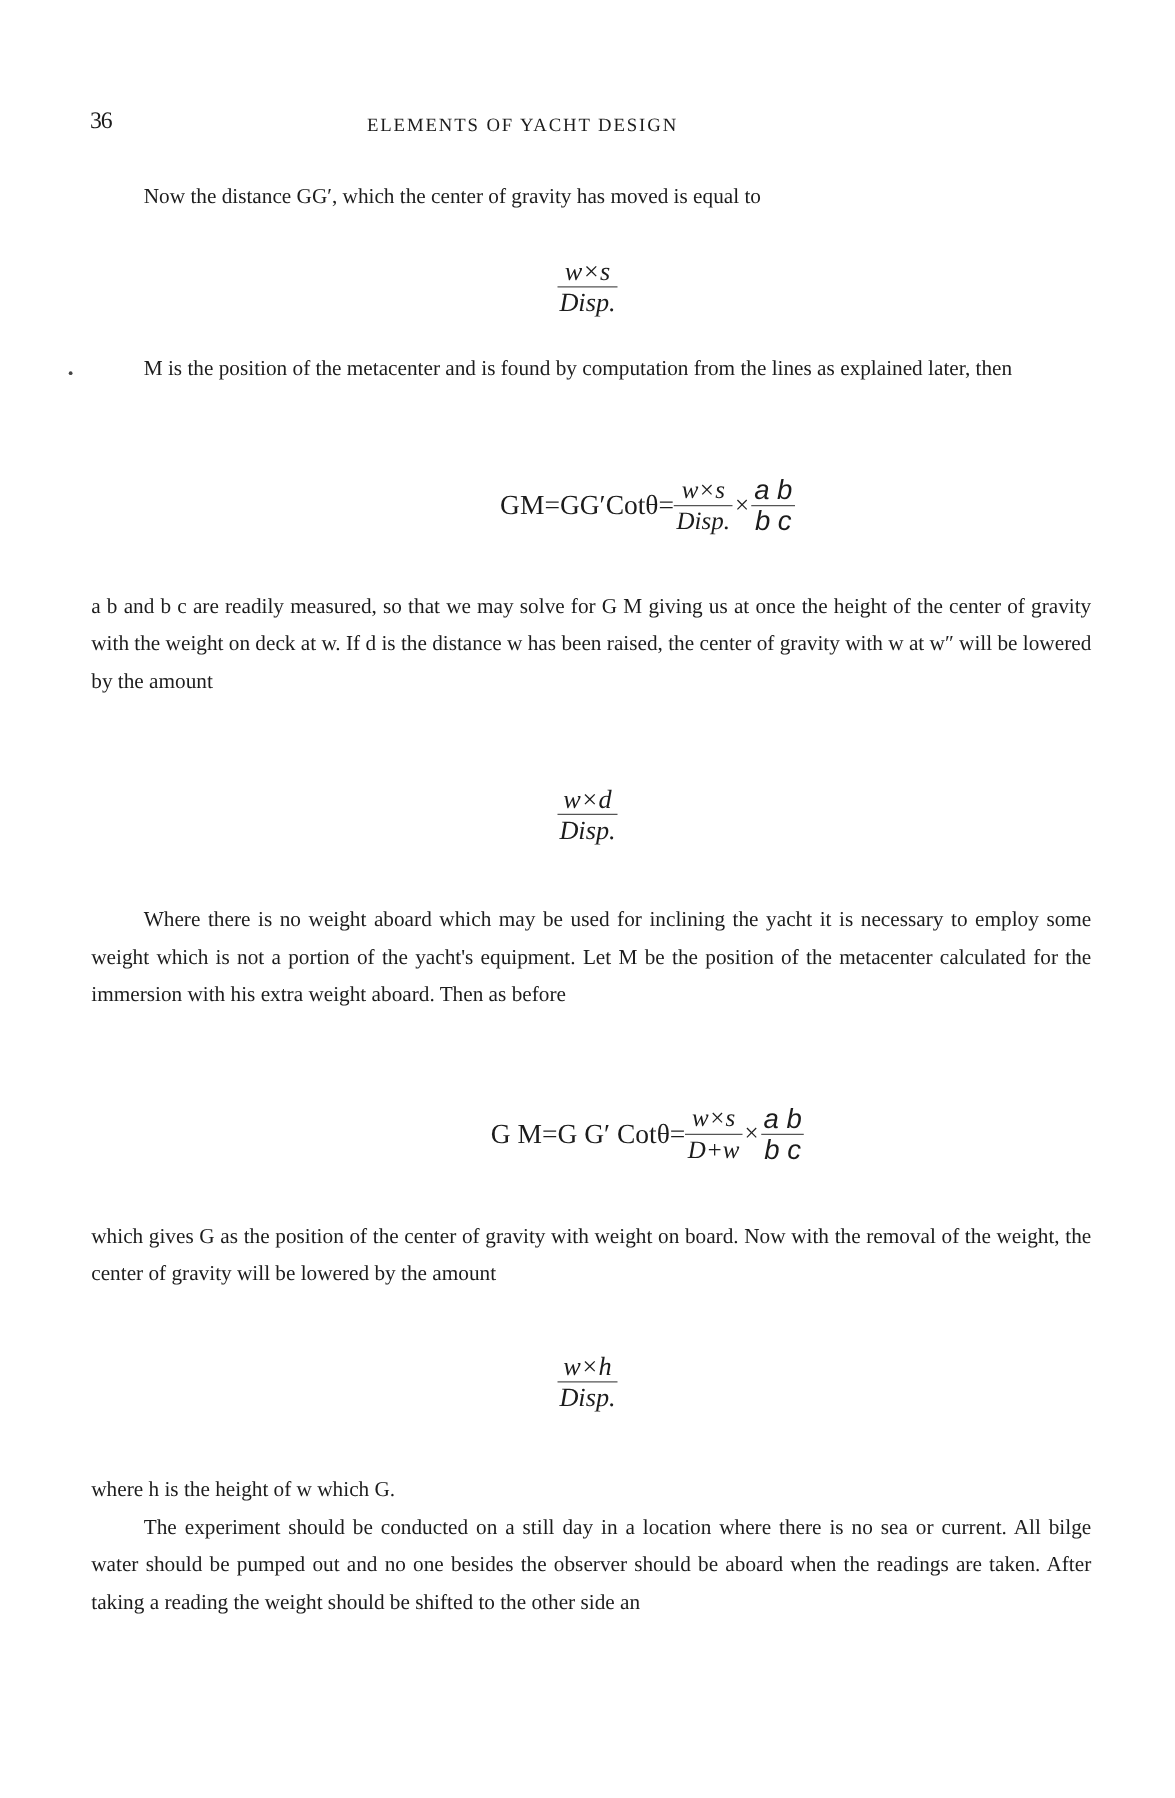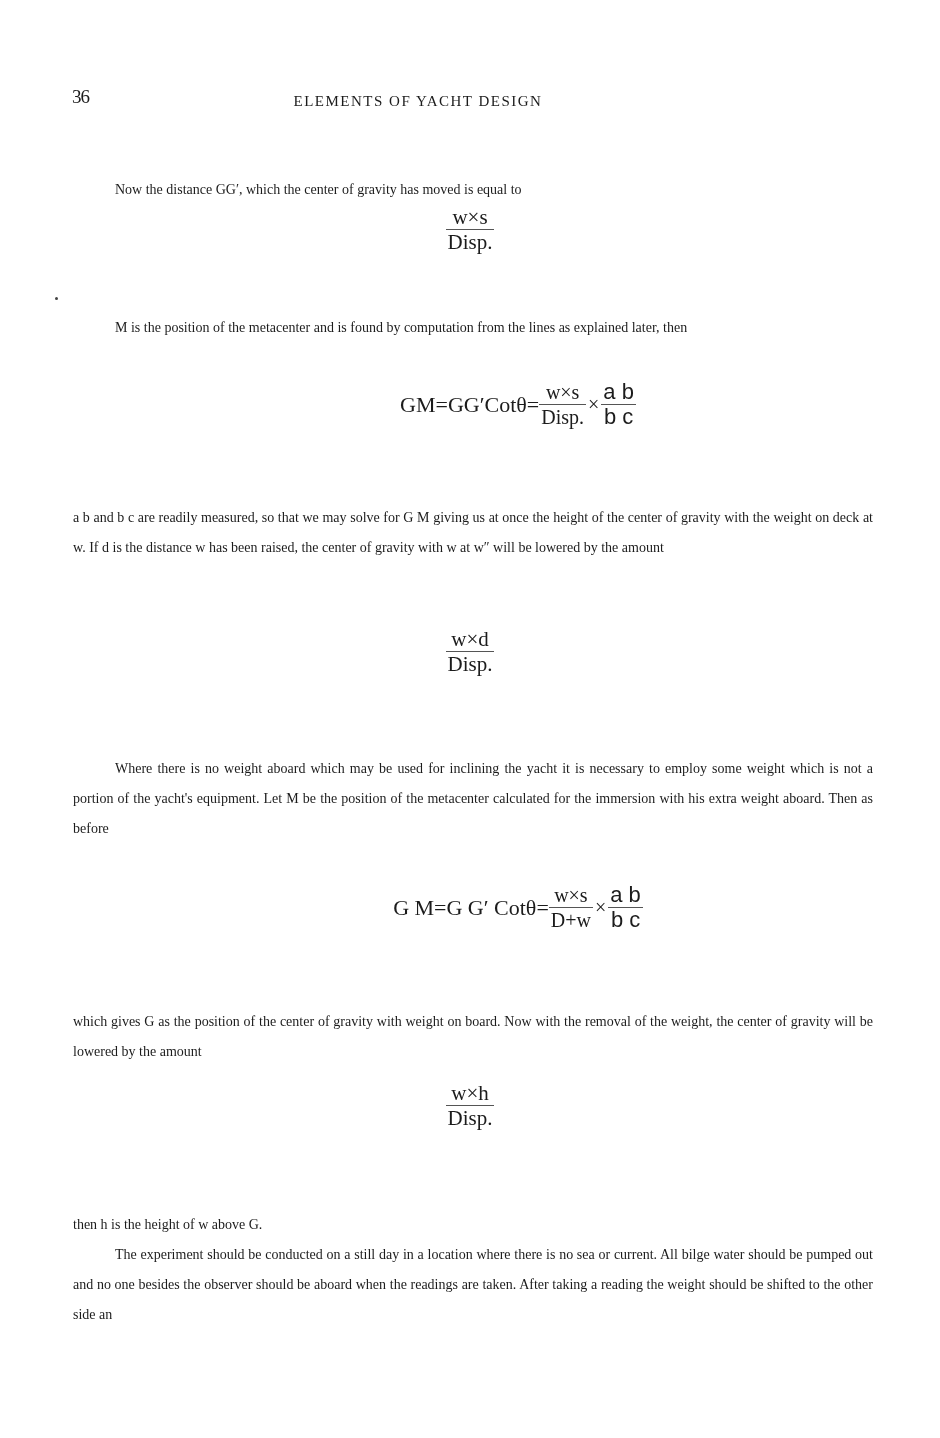--- a/index.html
+++ b/index.html
@@ -4,23 +4,23 @@
   <style>
     html, body { margin: 0; padding: 0; background: #ffffff; }
     body {
       width: 940px; height: 1438px; position: relative; overflow: hidden;
       font-family: "Liberation Serif", "DejaVu Serif", serif;
       color: #1c1c1c;
     }
     .abs { position: absolute; }
     .page-number { left: 72px; top: 86px; font-size: 19px; letter-spacing: -1px; }
     .running-head { left: 0; width: 836px; top: 93px; text-align: center; font-size: 15px; letter-spacing: 1.5px; }
-    .para { left: 73px; width: 800px; font-size: 14px; line-height: 30px; text-align: justify; margin-top: 33px; }
+    .para { left: 73px; width: 800px; font-size: 17px; line-height: 30px; text-align: justify; }
     .para .indent { display: inline-block; width: 42px; }
-    .frac { display: inline-block; vertical-align: middle; text-align: center; }
+    .frac { display: inline-block; vertical-align: middle; text-align: center; font-style: italic; }
     .frac .num, .frac .den { display: block; line-height: 24px; padding: 0 2px; }
     .frac .num { border-bottom: 1px solid #555; }
     .center-frac { left: 0; width: 940px; text-align: center; font-size: 21px; }
     .equation { left: 0; width: 940px; text-align: center; font-size: 22px; white-space: nowrap; padding-left: 48px; }
     .equation .lhs { vertical-align: middle; }
     .equation .frac { font-size: 20px; }
     .equation .sans { font-family: "Liberation Sans", "DejaVu Sans", sans-serif; font-size: 22px; }
     .times { vertical-align: middle; font-size: 20px; margin: 0 2px; }
     .speck { width: 3px; height: 3px; background: #444; border-radius: 50%; }
   </style>
@@ -76,15 +76,15 @@
 
 <div class="abs para" style="top:974px;"><span>which gives G as the position of the center of gravity with weight on board. Now with the removal of the weight, the center of gravity will be lowered by the amount</span></div>
 
 <div class="abs center-frac" style="top:1081px;">
   <span class="frac">
     <span class="num">w×h</span>
     <span class="den">Disp.</span>
   </span>
 </div>
 
-<div class="abs para" style="top:1177px;"><span>then h is the height of w above G.</span></div>
+<div class="abs para" style="top:1177px;"><span>where h is the height of w which G.</span></div>
 
 <div class="abs para" style="top:1207px;"><span class="indent"></span><span>The experiment should be conducted on a still day in a location where there is no sea or current.  All bilge water should be pumped out and no one besides the observer should be aboard when the readings are taken. After taking a reading the weight should be shifted to the other side an</span></div>
 
 </body></html>

